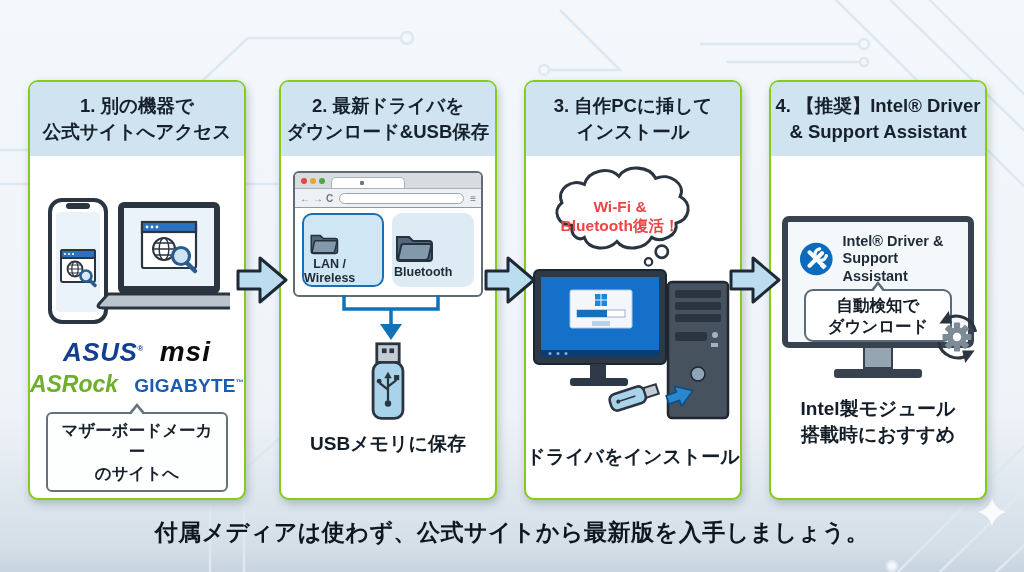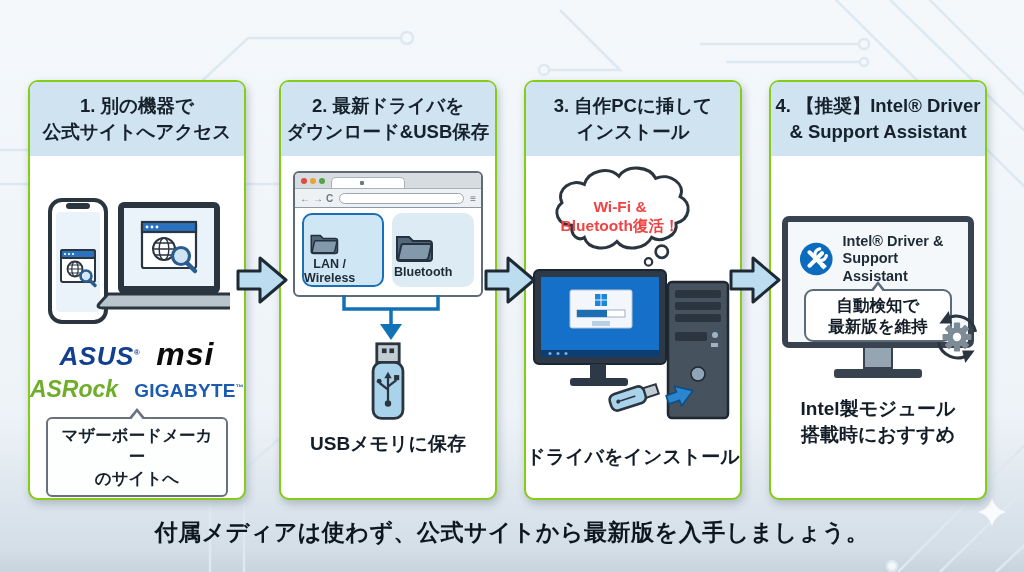--- a/index.html
+++ b/index.html
@@ -30,21 +30,21 @@
   .footer-caption{
     position:absolute;left:0;right:0;top:517px;z-index:2;text-align:center;
     font-weight:800;font-size:23px;color:#0e1720;letter-spacing:.5px;
   }
   
   .devices{margin-top:40px;}
   .logos{margin-top:8px;display:flex;flex-direction:column;align-items:center;gap:3px;}
   .logo-row{display:flex;align-items:baseline;gap:16px;}
   .logo-asus{font-style:italic;font-weight:900;font-size:26px;color:#123f8f;letter-spacing:.5px;}
   .logo-asus sup{font-size:8px;}
-  .logo-msi{font-style:italic;font-weight:900;font-size:32px;color:#0b0b0b;letter-spacing:1px;}
+  .logo-msi{font-style:italic;font-weight:900;font-size:28px;color:#0b0b0b;letter-spacing:1px;}
   .logo-asrock{font-style:italic;font-weight:900;font-size:23px;color:#6fae2a;}
   .logo-gigabyte{font-weight:900;font-size:19px;color:#1b5bb0;letter-spacing:.3px;}
   .logo-gigabyte sup{font-size:8px;}
   .bubble1{
     margin-top:14px;position:relative;width:182px;box-sizing:border-box;
     border:2px solid #67727e;border-radius:6px;background:#fdfefe;
     padding:6px 6px;font-weight:800;font-size:16.5px;color:#17212b;text-align:center;line-height:1.3;
   }
   .bubble1::before{content:"";position:absolute;top:-11px;left:50%;margin-left:-9px;
     border:9px solid transparent;border-bottom:11px solid #67727e;border-top:none;}
@@ -307,21 +307,21 @@
             <line x1="12" y1="26" x2="25" y2="13" stroke-width="4.2"></line>
             <path d="M22.5,8.5 a6,6 0 1 0 7,7" stroke-width="3.4" fill="none"></path>
             <line x1="12" y1="12" x2="25" y2="25" stroke-width="4.2"></line>
             <rect x="24" y="24" width="5" height="5" fill="#fff" stroke="none" transform="rotate(45 26.5 26.5)"></rect>
           </g>
         </svg>
         <div class="dsa-name">Intel® Driver &amp;
 Support Assistant</div>
       </div>
       <div class="bubble4">自動検知で
-最新版を維持</div>
+ダウンロード</div>
       <svg class="gear-sync" width="58" height="58" viewBox="0 0 56 56">
         <path d="M46,23 A19,19 0 0 0 17,11" stroke="#2b3540" stroke-width="3" fill="none"></path>
         <polygon points="20,3 11,15 23,15" fill="#2b3540"></polygon>
         <path d="M10,33 A19,19 0 0 0 39,45" stroke="#2b3540" stroke-width="3" fill="none"></path>
         <polygon points="36,53 45,41 33,41" fill="#2b3540"></polygon>
         <g transform="translate(28,28)" fill="#7d8b96">
           <g>
               <rect x="-3" y="-14" width="6" height="7" rx="1"></rect>
             </g>
           <g transform="rotate(45)">

